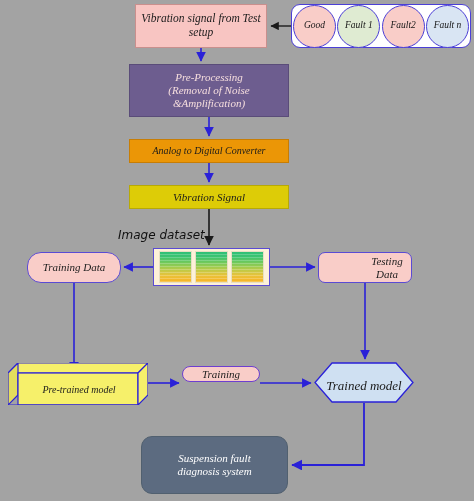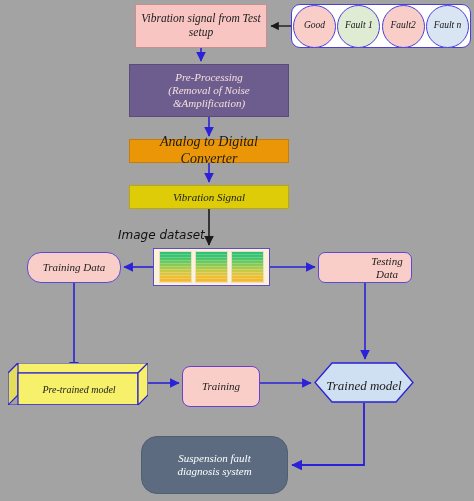--- a/index.html
+++ b/index.html
@@ -77,21 +77,21 @@
     flex-direction: column;
   }
   #n-preproc span { display: block; }
 
   
   #n-adc {
     left: 129px; top: 139px; width: 160px; height: 24px;
     background: #eb9606;
     border: 1px solid #c77d05;
     color: #1b1b1b;
-    font-size: 14px;
+    font-size: 10px;
   }
   
   #n-vibsig2 {
     left: 129px; top: 185px; width: 160px; height: 24px;
     background: #ddcc07;
     border: 1px solid #b7a906;
     color: #1b1b1b;
     font-size: 11px;
   }
   
@@ -165,21 +165,21 @@
   #n-pretrained .cube-label {
     position: absolute;
     left: 10px; top: 11px; width: 122px; height: 31px;
     display: flex; align-items: center; justify-content: center;
     font-size: 10px;
     color: #1b1b1b;
   }
 
   
   #n-training {
-    left: 182px; top: 366px; width: 78px; height: 41px;
+    left: 182px; top: 366px; width: 78px; height: 16px;
     background: #f9cdc8;
     border: 1.5px solid #6d3fd0;
     border-radius: 8px;
     font-size: 11px;
     color: #1b1b1b;
   }
 
   
   #n-trainedmodel {
     left: 314px; top: 362px; width: 100px; height: 41px;
@@ -192,21 +192,21 @@
     display: flex; align-items: center; justify-content: center;
     font-size: 13px;
     color: #1b1b1b;
   }
 
   
   #n-suspension {
     left: 141px; top: 436px; width: 147px; height: 58px;
     background: #5c6b80;
     border: 1px solid #51606f;
-    border-radius: 16px;
+    border-radius: 11px;
     color: #ffffff;
     font-size: 11px;
     flex-direction: column;
   }
   #n-suspension span { display: block; }
 </style>
 </head>
 <body>
 
 <div id="canvas">

